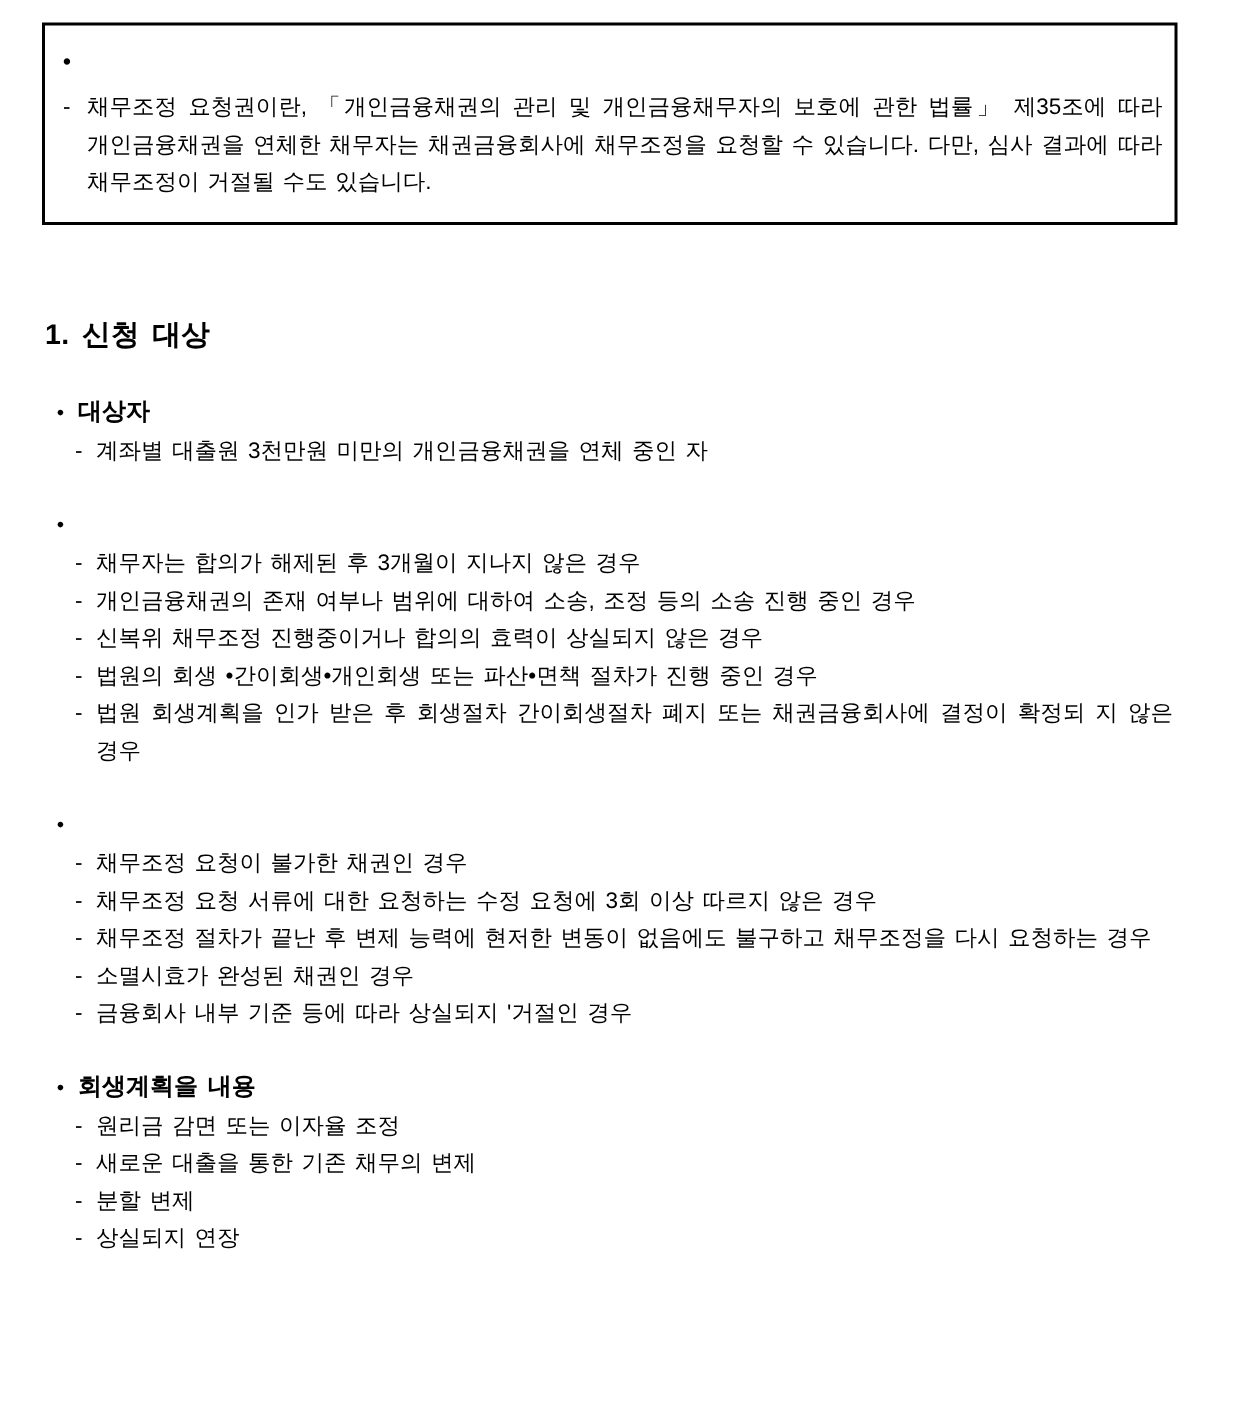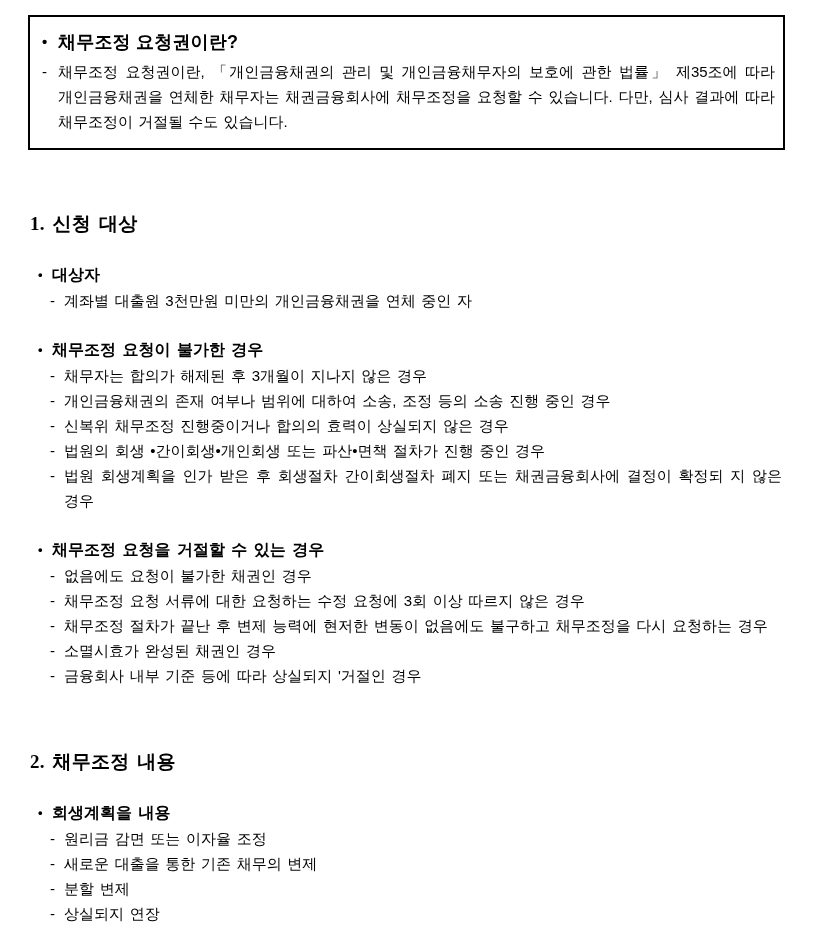--- a/index.html
+++ b/index.html
@@ -47,21 +47,20 @@
 
   
   .sections { margin-left: 30px; width: 752px; }
   .sec-heading {
     margin-top: 60px;
     font-size: 19px;
     line-height: 28px;
     font-weight: bold;
     word-spacing: 3px;
     letter-spacing: 0.2px;
-    font-family: Liberation Serif, serif;
   }
   .group { margin-top: 23px; }
   .group-title {
     display: flex;
     padding-left: 8px;
     font-weight: bold;
     font-size: 16px;
     line-height: 27px;
     word-spacing: 2px;
   }
@@ -75,21 +74,20 @@
   .item .marker { flex: 0 0 14px; }
 </style>
 </head>
 <body>
 
 <div class="page">
 
   <div class="intro-box">
     <div class="intro-title">
       <span class="marker">•</span>
-      <span>채무조정 요청권이란?</span>
     </div>
     <div class="intro-body hang">
       <span class="marker">-</span>
       <div class="hang-text">채무조정 요청권이란, 「개인금융채권의 관리 및 개인금융채무자의 보호에 관한 법률」 제35조에 따라 개인금융채권을 연체한 채무자는 채권금융회사에 채무조정을 요청할 수 있습니다. 다만, 심사 결과에 따라 채무조정이 거절될 수도 있습니다.</div>
     </div>
   </div>
 
   <div class="sections" id="sections">
       <section class="section">
         <h2 class="sec-heading">1. 신청 대상</h2>
@@ -99,21 +97,20 @@
             <span>대상자</span>
           </div>
           <div class="item hang">
             <span class="marker">-</span>
             <div class="hang-text">계좌별 대출원 3천만원 미만의 개인금융채권을 연체 중인 자</div>
           </div>
         </div>
         <div class="group">
           <div class="group-title">
             <span class="marker">•</span>
-            <span>채무조정 요청이 불가한 경우</span>
           </div>
           <div class="item hang">
             <span class="marker">-</span>
             <div class="hang-text">채무자는 합의가 해제된 후 3개월이 지나지 않은 경우</div>
           </div>
           <div class="item hang">
             <span class="marker">-</span>
             <div class="hang-text">개인금융채권의 존재 여부나 범위에 대하여 소송, 조정 등의 소송 진행 중인 경우</div>
           </div>
           <div class="item hang">
@@ -125,46 +122,44 @@
             <div class="hang-text">법원의 회생 •간이회생•개인회생 또는 파산•면책 절차가 진행 중인 경우</div>
           </div>
           <div class="item hang">
             <span class="marker">-</span>
             <div class="hang-text">법원 회생계획을 인가 받은 후 회생절차 간이회생절차 폐지 또는 채권금융회사에 결정이 확정되 지 않은 경우</div>
           </div>
         </div>
         <div class="group">
           <div class="group-title">
             <span class="marker">•</span>
-            <span>채무조정 요청을 거절할 수 있는 경우</span>
           </div>
           <div class="item hang">
             <span class="marker">-</span>
-            <div class="hang-text">없음에도 요청이 불가한 채권인 경우</div>
+            <div class="hang-text">채무조정 요청이 불가한 채권인 경우</div>
           </div>
           <div class="item hang">
             <span class="marker">-</span>
             <div class="hang-text">채무조정 요청 서류에 대한 요청하는 수정 요청에 3회 이상 따르지 않은 경우</div>
           </div>
           <div class="item hang">
             <span class="marker">-</span>
             <div class="hang-text">채무조정 절차가 끝난 후 변제 능력에 현저한 변동이 없음에도 불구하고 채무조정을 다시 요청하는 경우</div>
           </div>
           <div class="item hang">
             <span class="marker">-</span>
             <div class="hang-text">소멸시효가 완성된 채권인 경우</div>
           </div>
           <div class="item hang">
             <span class="marker">-</span>
             <div class="hang-text">금융회사 내부 기준 등에 따라 상실되지 '거절인 경우</div>
           </div>
         </div>
       </section>
       <section class="section">
-        <h2 class="sec-heading">2. 채무조정 내용</h2>
         <div class="group">
           <div class="group-title">
             <span class="marker">•</span>
             <span>회생계획을 내용</span>
           </div>
           <div class="item hang">
             <span class="marker">-</span>
             <div class="hang-text">원리금 감면 또는 이자율 조정</div>
           </div>
           <div class="item hang">

